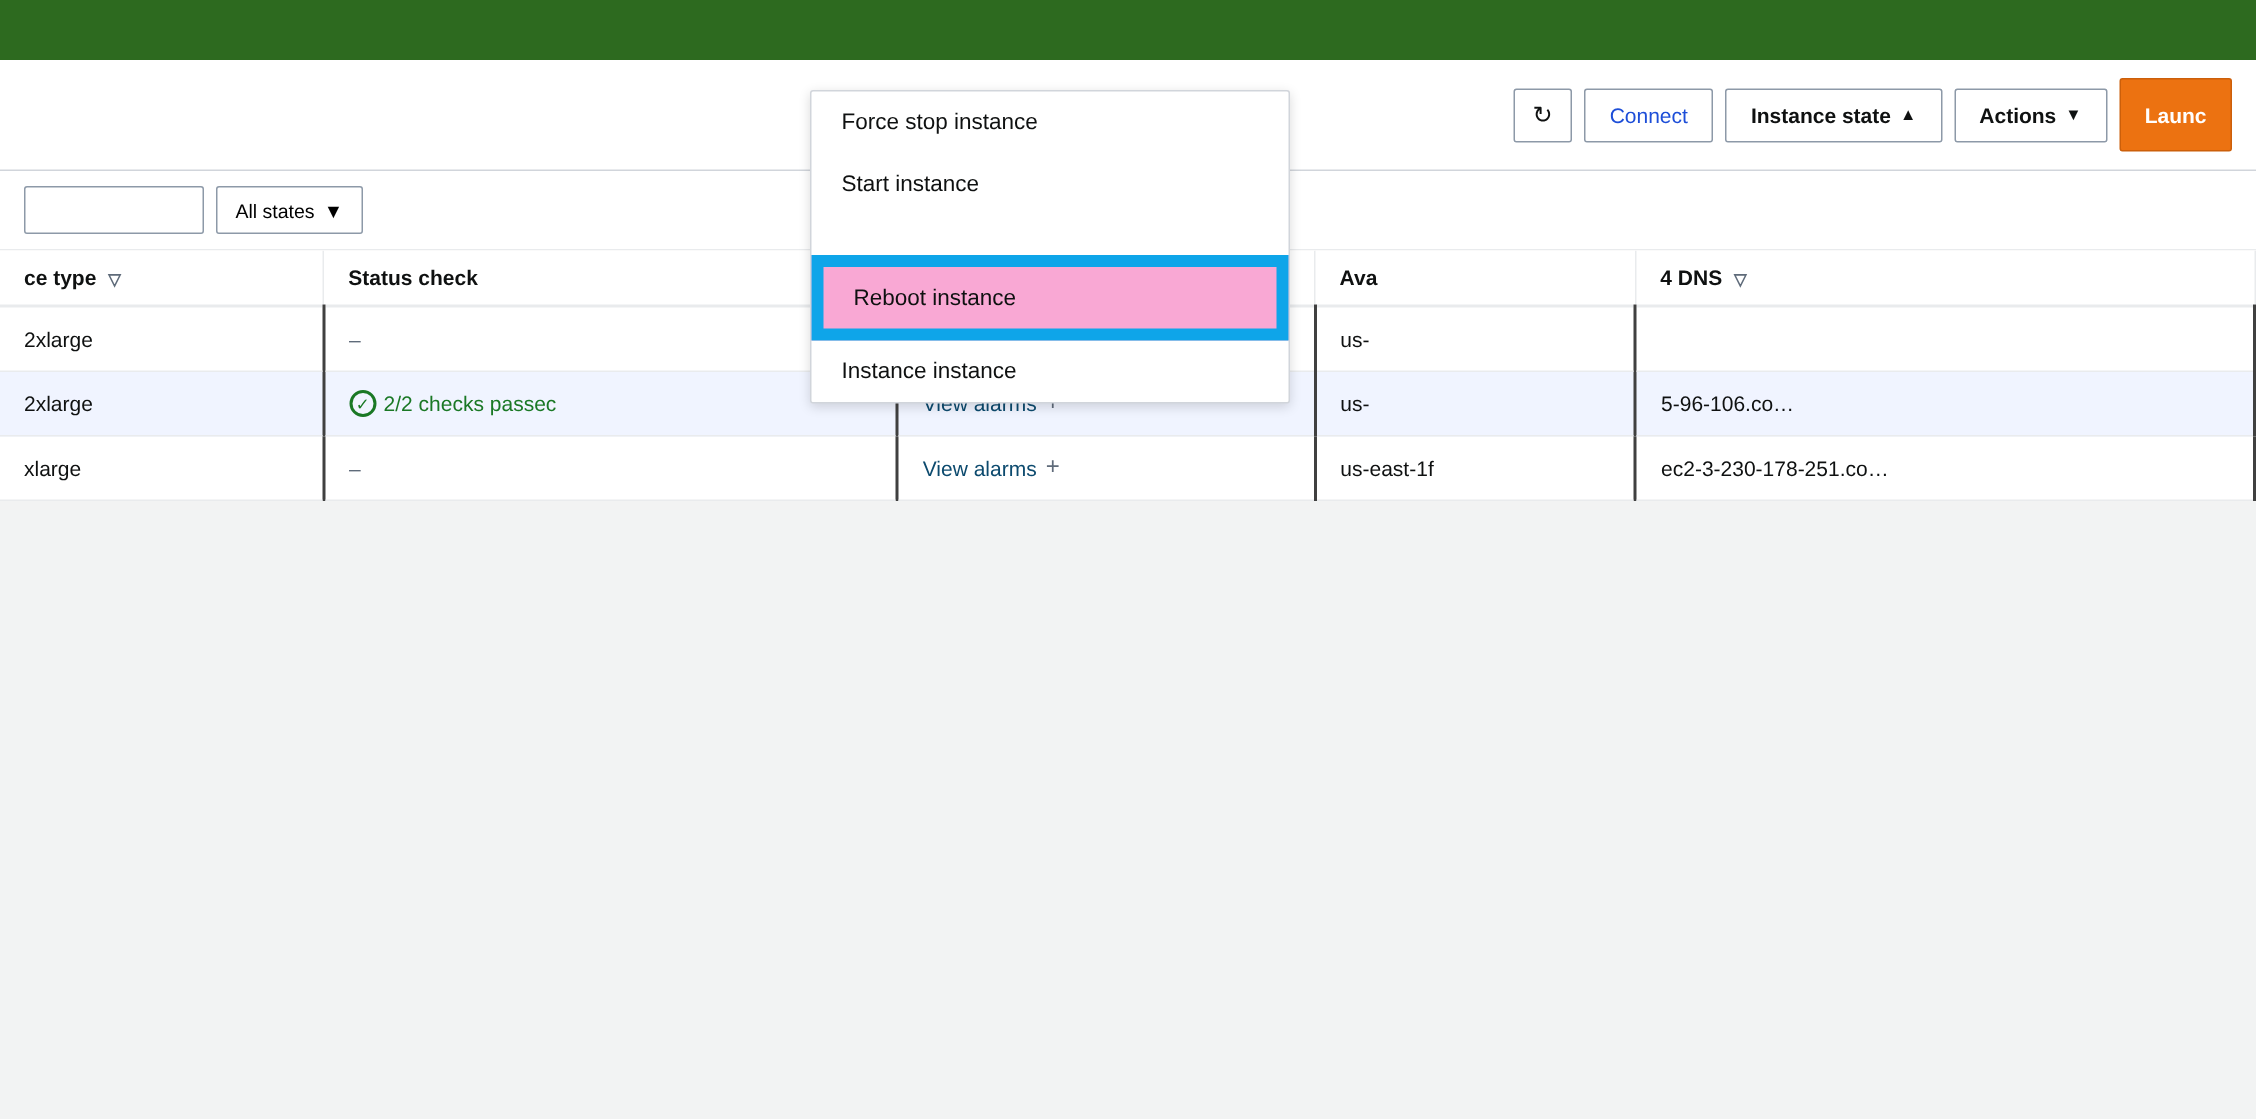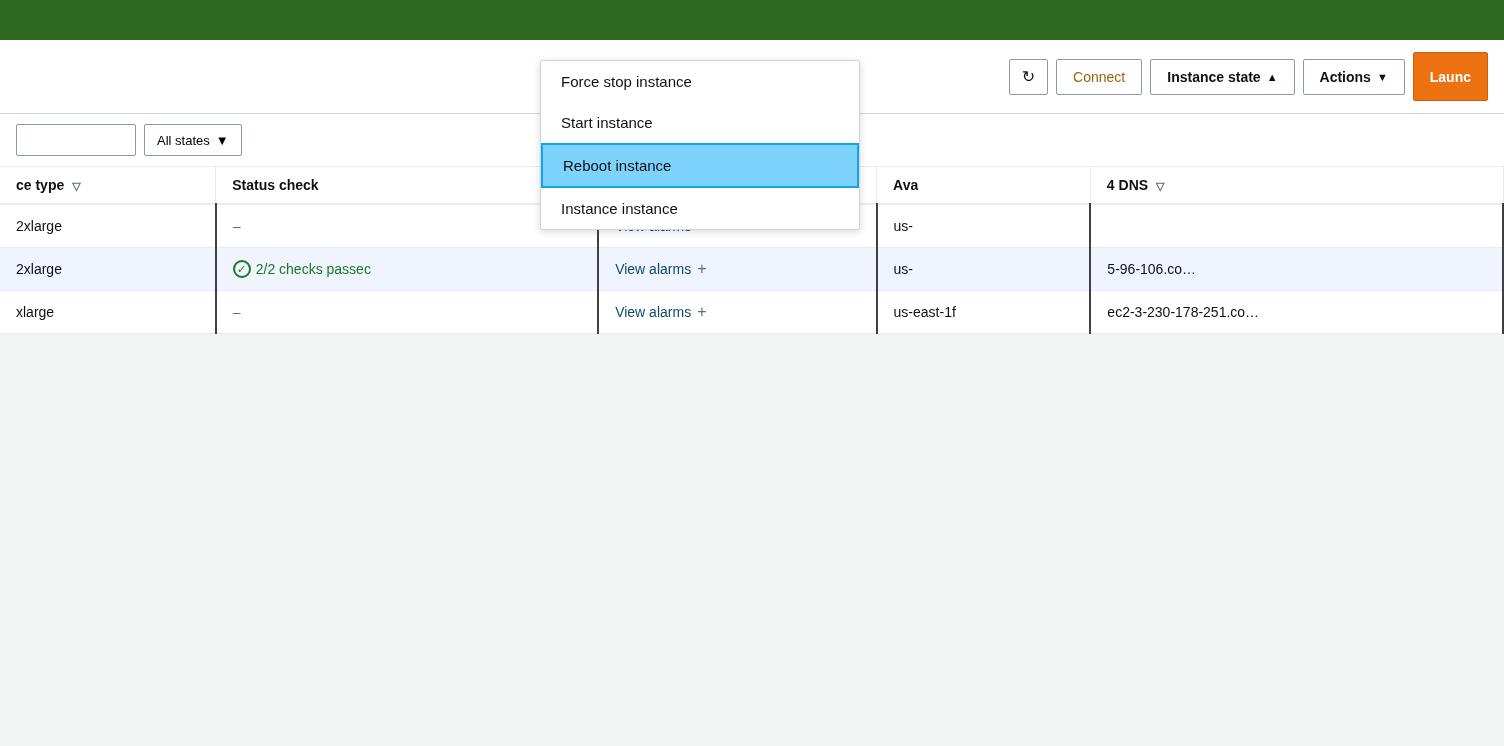--- a/index.html
+++ b/index.html
@@ -54,21 +54,21 @@
       font-size: 14px;
       cursor: pointer;
       color: #0f1111;
       display: flex;
       align-items: center;
       gap: 6px;
       height: 36px;
     }
 
     .btn-disabled {
-      color: #a16207;
+      color: #1d4ed8;
       cursor: not-allowed;
     }
 
     .btn-refresh {
       padding: 6px 12px;
     }
 
     .btn-instance-state {
       font-weight: 700;
       color: #0f1111;
@@ -222,22 +222,23 @@
     .dropdown-menu-item {
       padding: 12px 20px;
       cursor: pointer;
       color: #0f1111;
       font-size: 15px;
       display: block;
       white-space: nowrap;
     }
 
     .dropdown-menu-item.active {
-      border: 2px solid #0ea5e9;
-      background: #7dd3fc;
+      border: 8px solid #0ea5e9;
+      background: #f9a8d4;
+      margin-top: 27px;
     }
 
     
     .refresh-symbol {
       font-size: 16px;
     }
 
     .arrow-down {
       font-size: 11px;
     }

